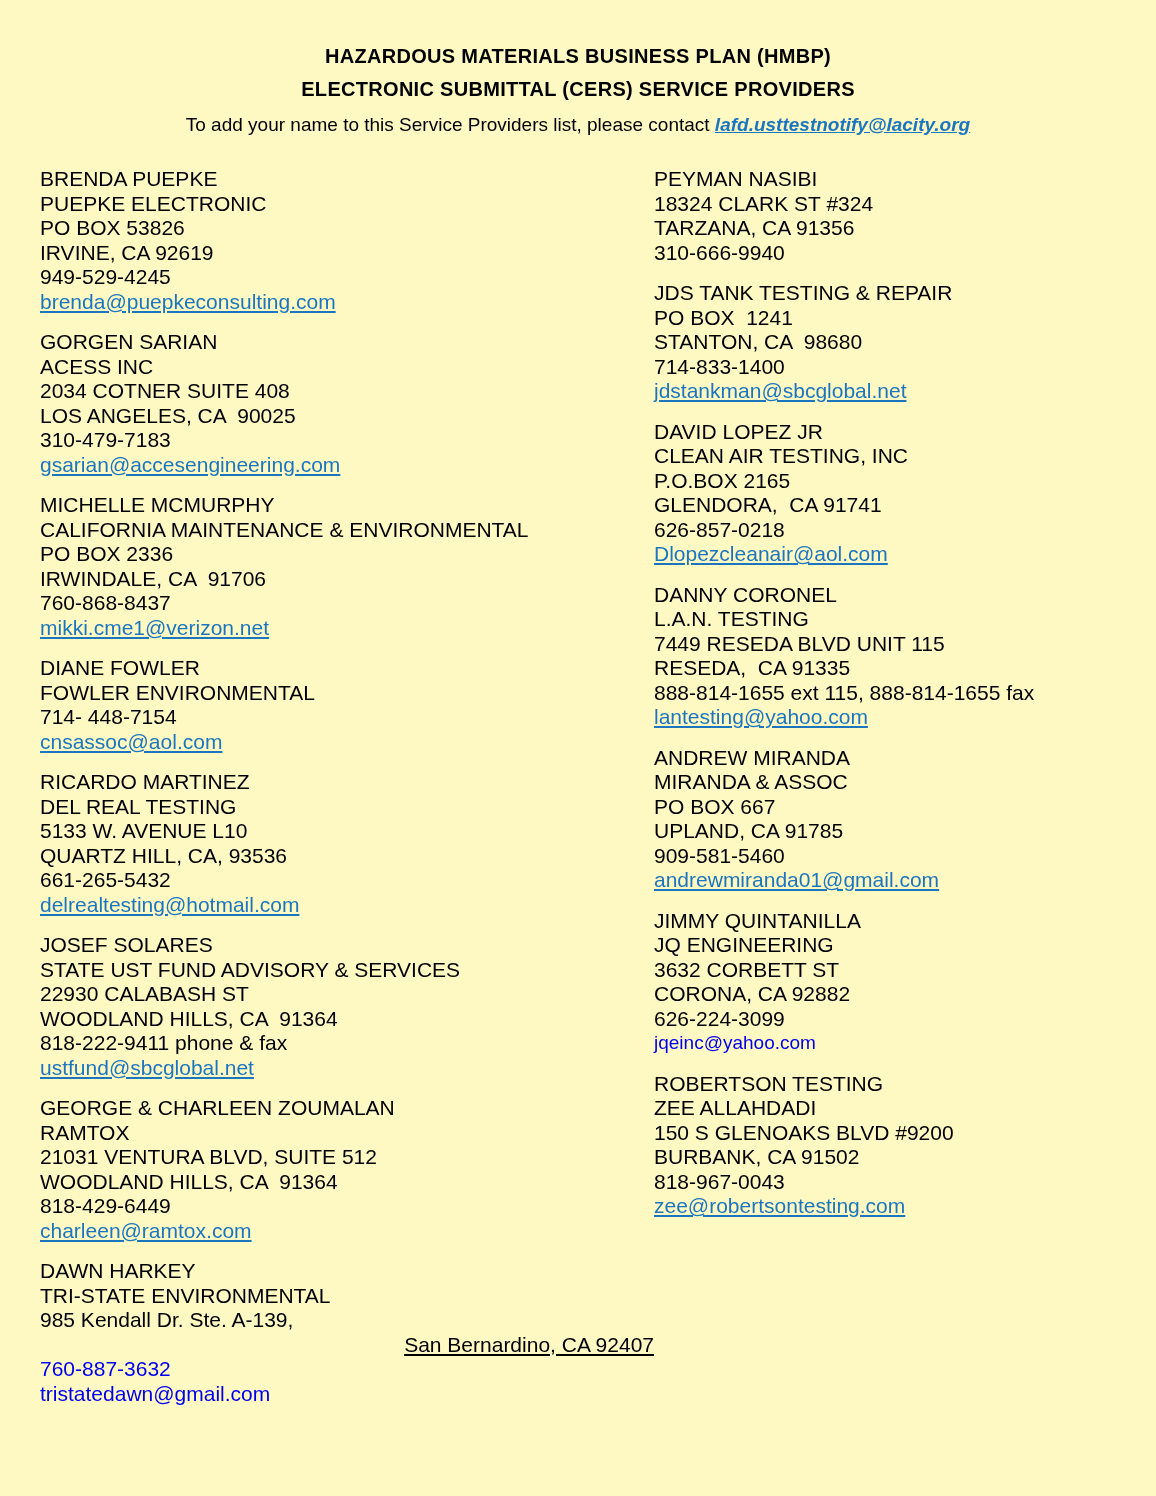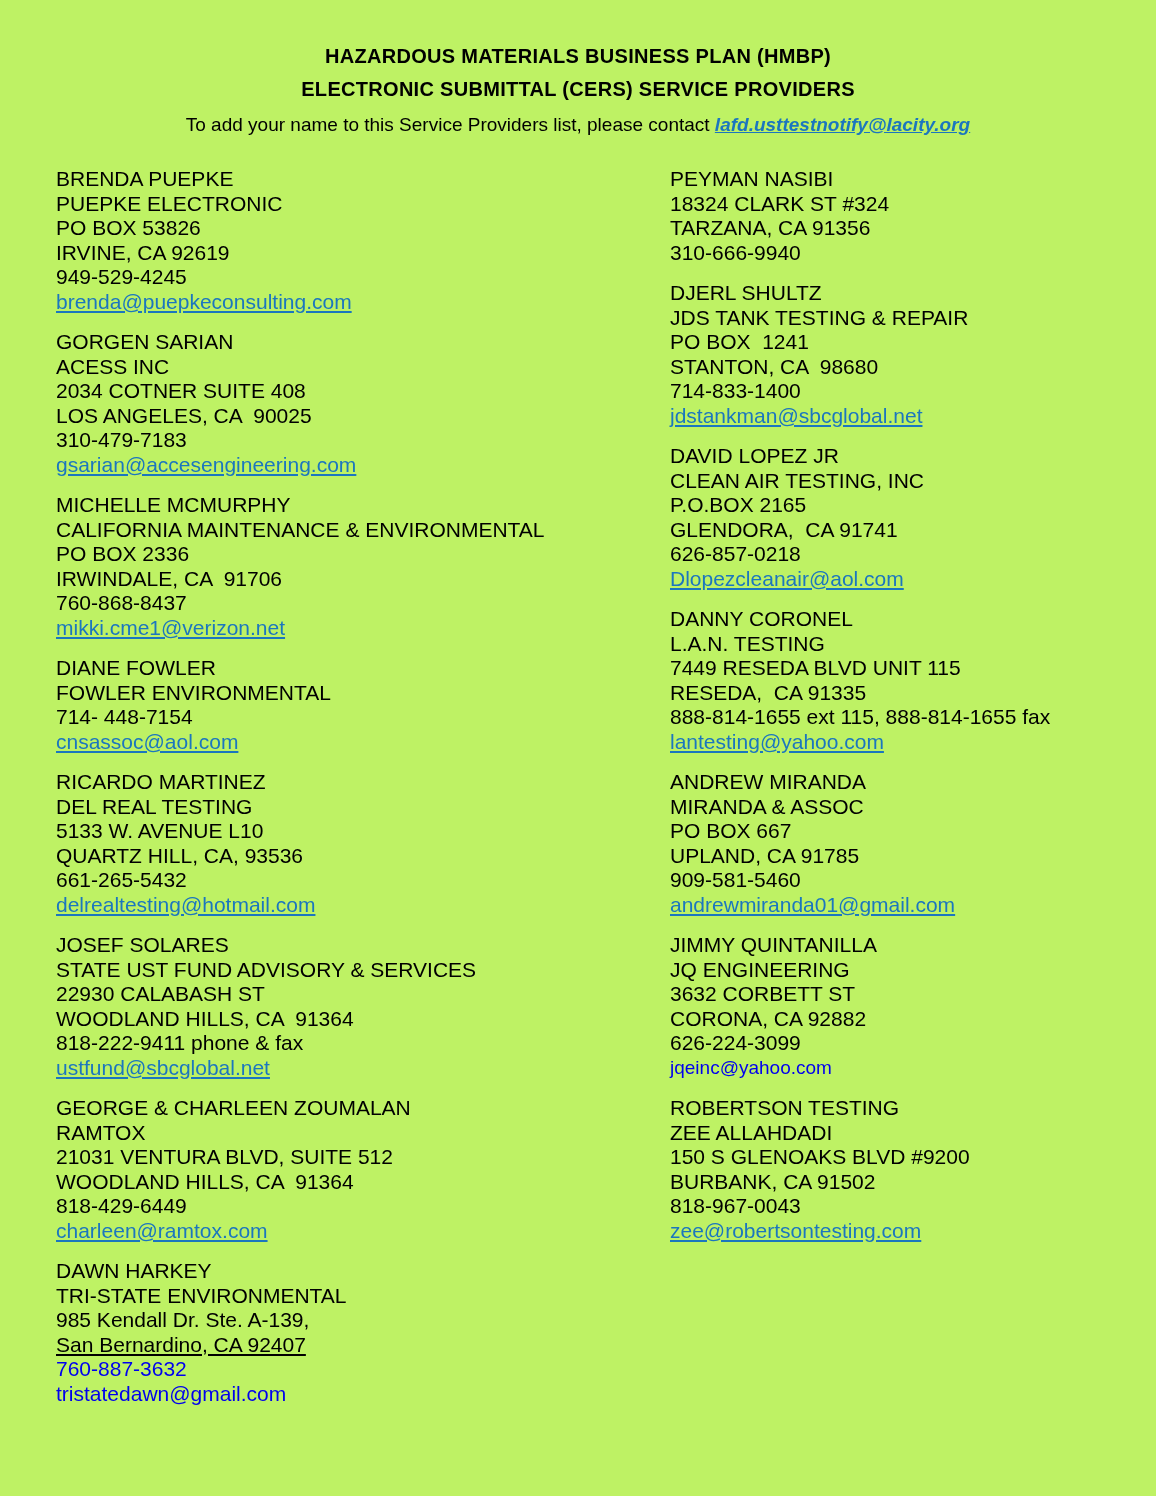--- a/index.html
+++ b/index.html
@@ -1,49 +1,49 @@
 <!DOCTYPE html>
 <html style="--link-light: #1B76BF; --link-blue: #0000EE;"><head>
 <meta charset="utf-8">
 <style>
   html,body { margin:0; padding:0; background:#ffffff; }
   .page {
     position:relative;
     width:1156px; height:1496px;
-    background:#bef264;
+    background:#fef9c3;
     font-family:"Liberation Sans", sans-serif;
     color:#000000;
     box-sizing:border-box;
     overflow:hidden;
   }
   .header { text-align:center; padding-top:46px; }
   .title {
     font-size:20px; font-weight:bold; line-height:20px;
     letter-spacing:0.3px;
   }
   .title.second { margin-top:13px; }
   .contact-line { margin-top:15px; font-size:19px; line-height:22px; }
   .contact-line span { white-space:pre-wrap; }
   .contact-link {
     font-weight:bold; font-style:italic;
     text-decoration:underline;
     color:var(--link-light,#1B76BF);
     cursor:pointer;
   }
-  .columns { display:flex; margin-top:31px; padding:0 20px 0 56px; }
+  .columns { display:flex; margin-top:31px; padding:0 20px 0 40px; }
   .col-left { width:614px; flex:none; }
   .col-right { flex:1; }
   .entry { margin-bottom:16px; }
   .line {
     font-size:21px; line-height:24.5px;
     white-space:pre-wrap;
   }
   .style-link { color:var(--link-light,#1B76BF); text-decoration:underline; cursor:pointer; }
   .style-linkblue { color:var(--link-blue,#0000EE); cursor:pointer; }
-  .style-underline { text-decoration:underline; }
+  .style-underline { text-decoration:underline;text-align:right; }
   .size-sm { font-size:19px; line-height:24.5px; }
 </style>
 </head>
 <body>
 
 <div class="page">
   <div class="header">
     <div class="title">HAZARDOUS MATERIALS BUSINESS PLAN (HMBP)</div>
     <div class="title second">ELECTRONIC SUBMITTAL (CERS) SERVICE PROVIDERS</div>
     <div class="contact-line"><span>To add your name to this Service Providers list, please contact </span><span class="contact-link">lafd.usttestnotify@lacity.org</span></div>
@@ -114,21 +114,20 @@
         </div>
       </div>
     <div class="col-right" id="col-right">
         <div class="entry">
           <div class="line">PEYMAN NASIBI</div>
           <div class="line">18324 CLARK ST #324</div>
           <div class="line">TARZANA, CA 91356</div>
           <div class="line">310-666-9940</div>
         </div>
         <div class="entry">
-          <div class="line">DJERL SHULTZ</div>
           <div class="line">JDS TANK TESTING &amp; REPAIR</div>
           <div class="line">PO BOX  1241</div>
           <div class="line">STANTON, CA  98680</div>
           <div class="line">714-833-1400</div>
           <div class="line style-link">jdstankman@sbcglobal.net</div>
         </div>
         <div class="entry">
           <div class="line">DAVID LOPEZ JR</div>
           <div class="line">CLEAN AIR TESTING, INC</div>
           <div class="line">P.O.BOX 2165</div>

